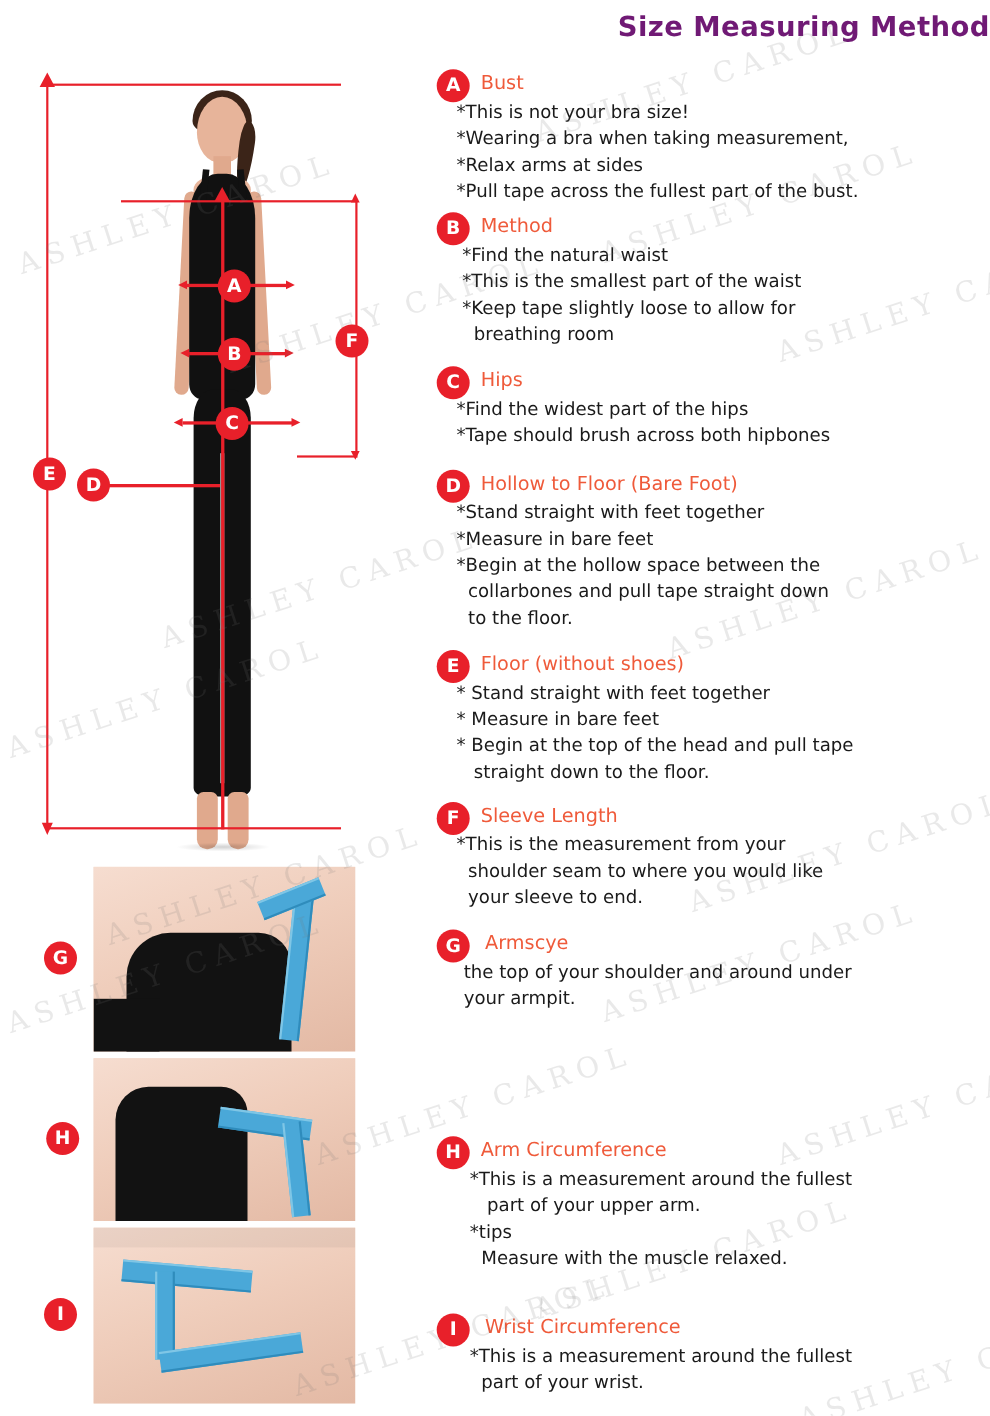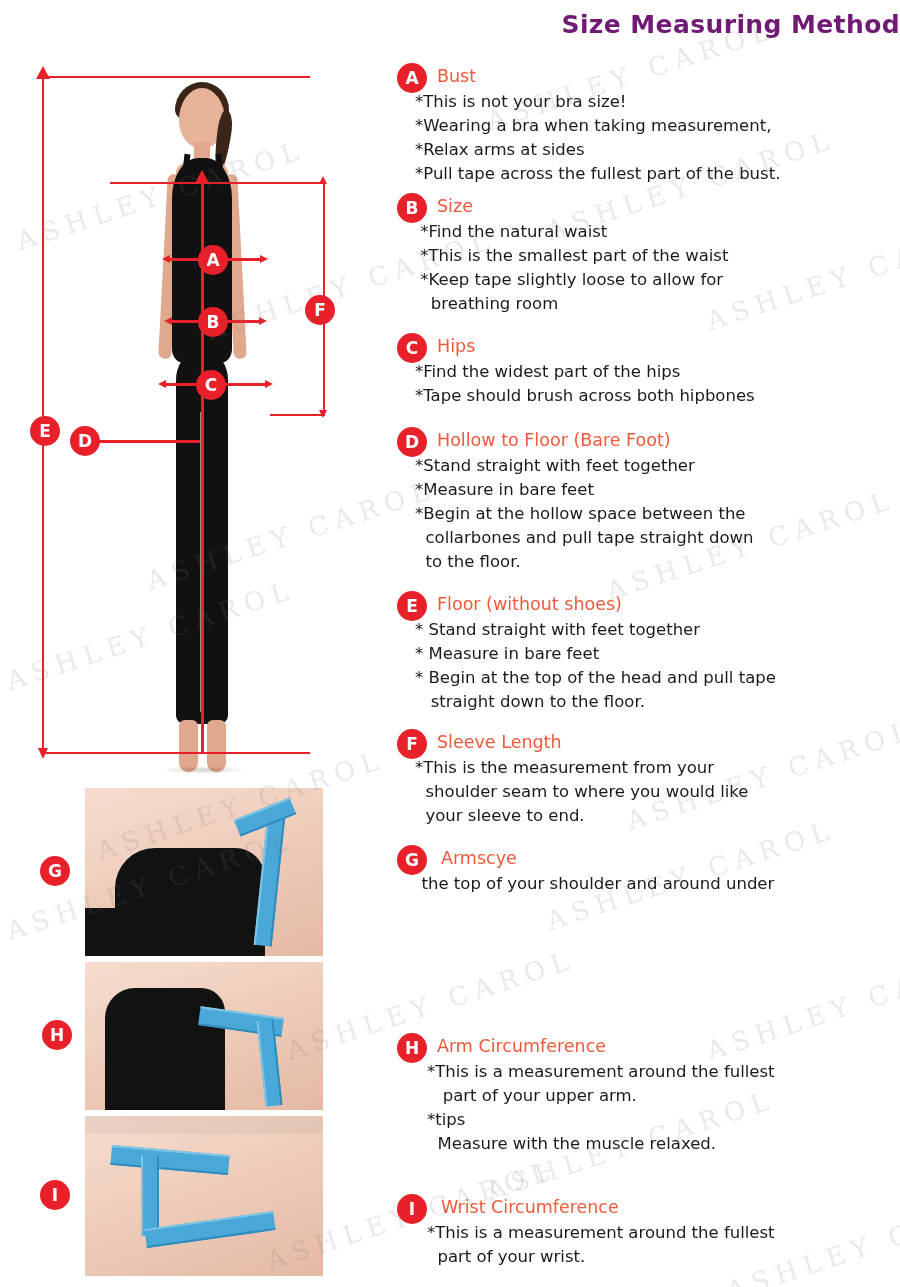--- a/index.html
+++ b/index.html
@@ -391,21 +391,21 @@
     <div class="e-lines">
       <div>*This is not your bra size!</div>
       <div>*Wearing a bra when taking measurement,</div>
       <div>*Relax arms at sides</div>
       <div>*Pull tape across the fullest part of the bust.</div>
     </div>
   </div>
 
   <div class="entry" style="top:193px;">
     <div class="badge e-badge">B</div>
-    <div class="e-title">Size</div>
+    <div class="e-title">Method</div>
     <div class="e-lines">
       <div> *Find the natural waist</div>
       <div> *This is the smallest part of the waist</div>
       <div> *Keep tape slightly loose to allow for</div>
       <div>   breathing room</div>
     </div>
   </div>
 
   <div class="entry" style="top:333px;">
     <div class="badge e-badge">C</div>
@@ -447,20 +447,21 @@
       <div>  shoulder seam to where you would like</div>
       <div>  your sleeve to end.</div>
     </div>
   </div>
 
   <div class="entry" style="top:845px;">
     <div class="badge e-badge">G</div>
     <div class="e-title" style="left:44px;">Armscye</div>
     <div class="e-lines" style="left:14px;">
       <div>  the top of your shoulder and around under</div>
+      <div>  your armpit.</div>
     </div>
   </div>
 
   <div class="entry" style="top:1033px;">
     <div class="badge e-badge">H</div>
     <div class="e-title">Arm Circumference</div>
     <div class="e-lines" style="left:30px;">
       <div>*This is a measurement around the fullest</div>
       <div>   part of your upper arm.</div>
       <div>*tips</div>

